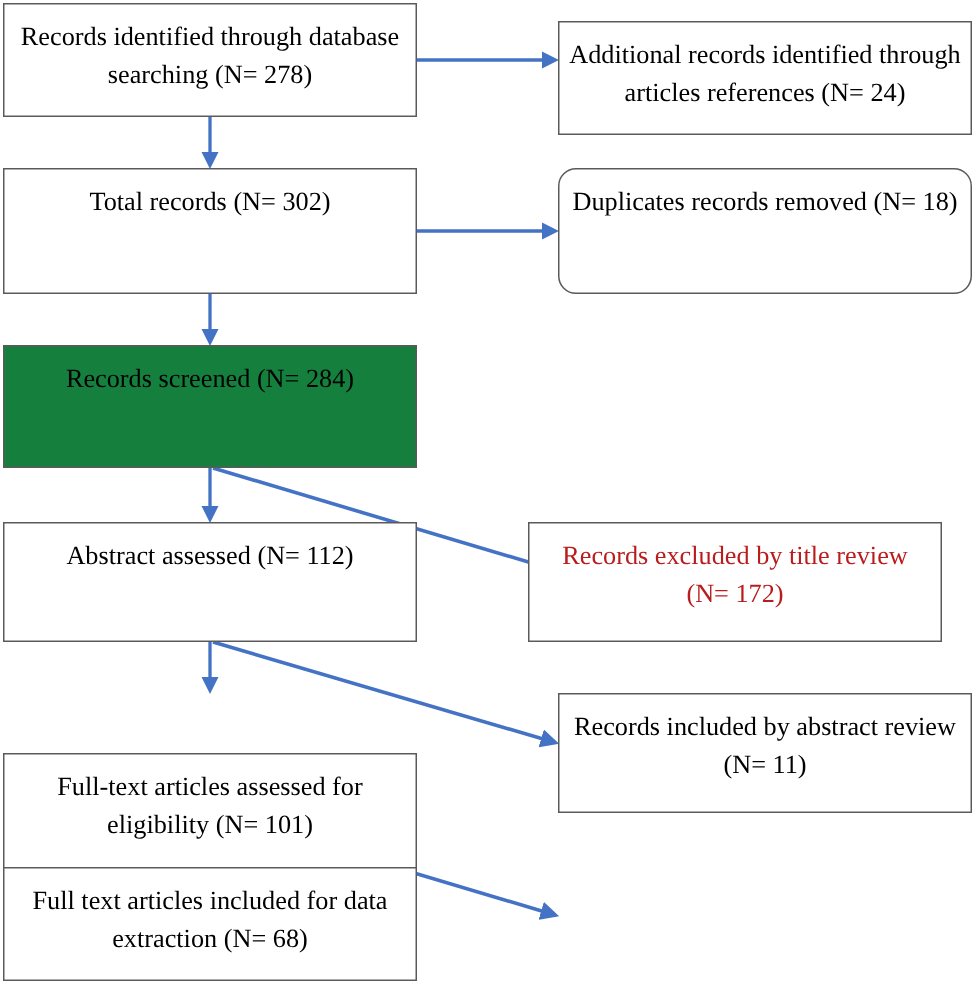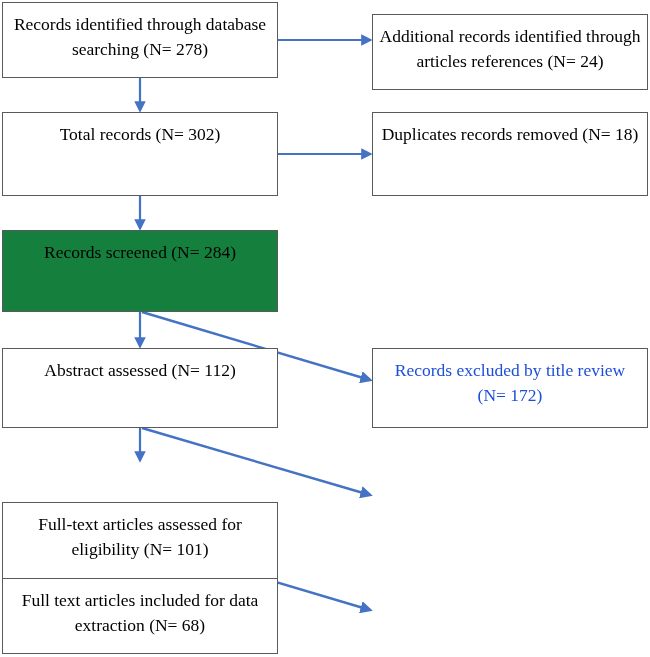--- a/index.html
+++ b/index.html
@@ -71,32 +71,35 @@
 
   <div class="node-box" style="left: 2px; top: 2px; width: 276px; height: 76px; border-color: rgb(90, 90, 90); background: rgb(255, 255, 255); color: rgb(0, 0, 0);">
     <span class="node-text">Records identified through database searching (N= 278)</span>
   </div>
   <div class="node-box" style="left: 372px; top: 14px; width: 276px; height: 76px; border-color: rgb(90, 90, 90); background: rgb(255, 255, 255); color: rgb(0, 0, 0);">
     <span class="node-text">Additional records identified through articles references (N= 24)</span>
   </div>
   <div class="node-box" style="left: 2px; top: 112px; width: 276px; height: 84px; border-color: rgb(90, 90, 90); background: rgb(255, 255, 255); color: rgb(0, 0, 0);">
     <span class="node-text">Total records (N= 302)</span>
   </div>
-  <div class="node-box" style="left: 372px; top: 112px; width: 276px; height: 84px; border-color: rgb(90, 90, 90); background: rgb(255, 255, 255); color: rgb(0, 0, 0);">
+  <div class="node-box" style="left: 372px; top: 112px; width: 276px; height: 84px; border-color: rgb(90, 90, 90); background: rgb(255, 255, 255); color: rgb(0, 0, 0); border-radius: 12px;">
     <span class="node-text">Duplicates records removed (N= 18)</span>
   </div>
   <div class="node-box" style="left: 2px; top: 230px; width: 276px; height: 82px; border-color: rgb(90, 90, 90); background: #15803d; color: rgb(0, 0, 0);">
     <span class="node-text">Records screened (N= 284)</span>
   </div>
   <div class="node-box" style="left: 2px; top: 348px; width: 276px; height: 80px; border-color: rgb(90, 90, 90); background: rgb(255, 255, 255); color: rgb(0, 0, 0); font-family: Liberation Serif, serif;">
     <span class="node-text">Abstract assessed (N= 112)</span>
   </div>
-  <div class="node-box" style="left: 372px; top: 348px; width: 276px; height: 80px; border-color: rgb(90, 90, 90); background: rgb(255, 255, 255); color: #1d4ed8;">
+  <div class="node-box" style="left: 352px; top: 348px; width: 276px; height: 80px; border-color: rgb(90, 90, 90); background: rgb(255, 255, 255); color: #b91c1c;">
     <span class="node-text">Records excluded by title review (N= 172)</span>
   </div>
   <div class="node-box" style="left: 2px; top: 462px; width: 276px; height: 80px; border-color: rgb(90, 90, 90); background: rgb(255, 255, 255); color: rgb(0, 0, 0); margin-top: 40px;">
     <span class="node-text">Full-text articles assessed for eligibility (N= 101)</span>
+  </div>
+  <div class="node-box" style="left: 372px; top: 462px; width: 276px; height: 80px; border-color: rgb(90, 90, 90); background: rgb(255, 255, 255); color: rgb(0, 0, 0);">
+    <span class="node-text">Records included by abstract review (N= 11)</span>
   </div>
   <div class="node-box" style="left: 2px; top: 578px; width: 276px; height: 76px; border-color: rgb(90, 90, 90); background: rgb(255, 255, 255); color: rgb(0, 0, 0);">
     <span class="node-text">Full text articles included for data extraction (N= 68)</span>
   </div>
 
 </div>
 
 </body></html>

